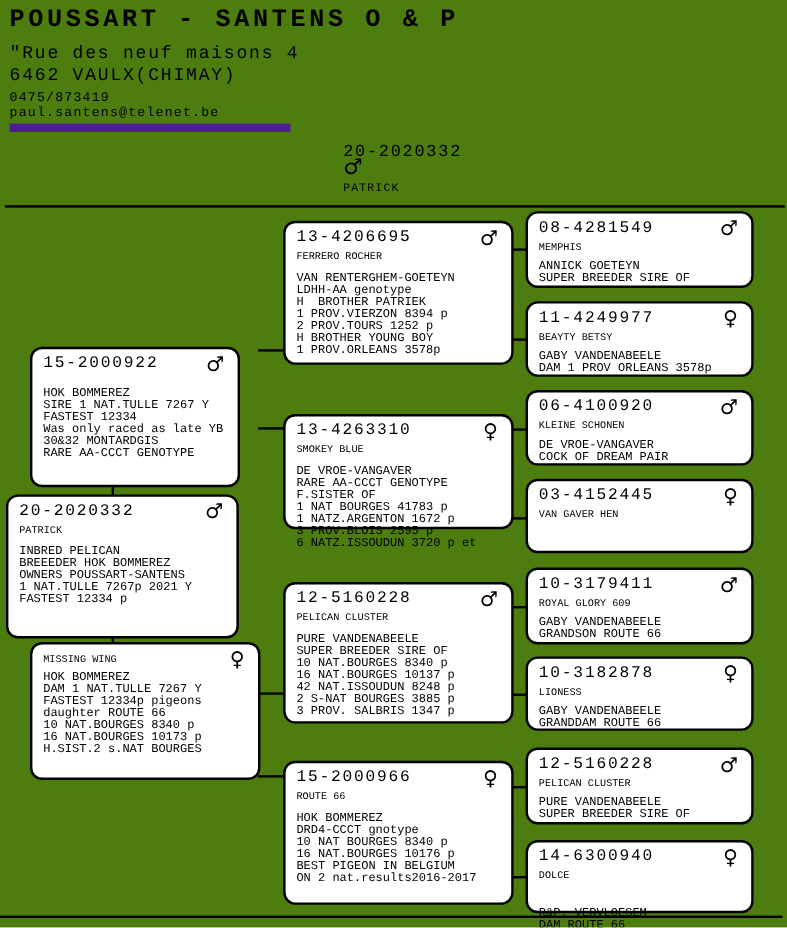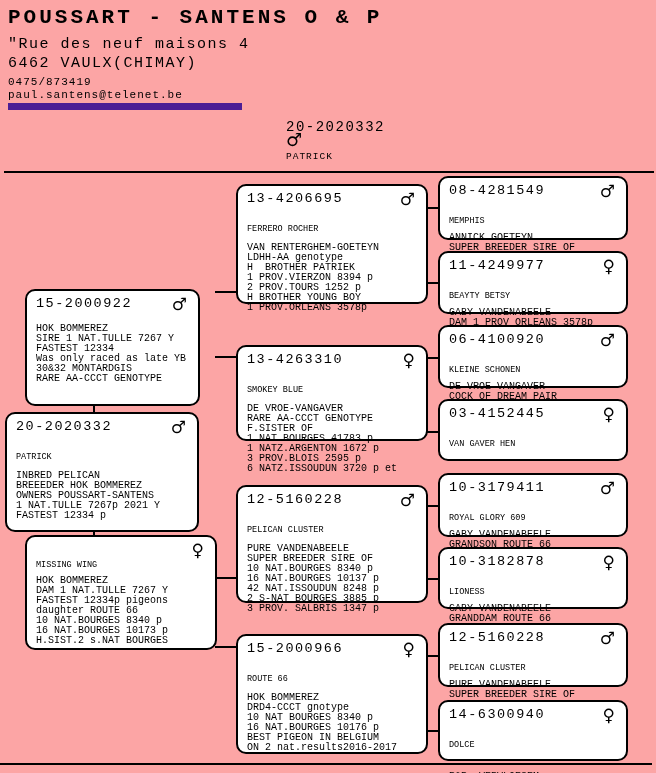--- a/index.html
+++ b/index.html
@@ -1,37 +1,37 @@
 <!DOCTYPE html>
 <html><head>
 <meta charset="utf-8">
 <style>
   * { margin:0; padding:0; box-sizing:border-box; }
   html,body { background:#ffffff; }
   body { font-family:"Liberation Mono","DejaVu Sans Mono",monospace; color:#000; }
-  #page { position:relative; width:656px; height:773px; background:#fca5a5; overflow:hidden; }
+  #page { position:relative; width:656px; height:773px; background:#4d7c0f; overflow:hidden; }
 
   
   .hdr-name  { position:absolute; left:8px; top:6px;  font-size:21px; letter-spacing:3px; font-weight:bold; white-space:pre; }
   .hdr-addr1 { position:absolute; left:8px; top:36px; font-size:15px; letter-spacing:1.5px; white-space:pre; }
   .hdr-addr2 { position:absolute; left:8px; top:55px; font-size:15px; letter-spacing:1.5px; white-space:pre; }
   .hdr-phone { position:absolute; left:8px; top:76px; font-size:11px; letter-spacing:1px; }
   .hdr-email { position:absolute; left:8px; top:89px; font-size:11px; letter-spacing:1px;
                width:234px; border-bottom:7px solid #4c1d95; padding-bottom:2px; }
 
   
   .t-ring { position:absolute; left:286px; top:119px; font-size:14px; letter-spacing:1.5px; }
   .t-sex  { position:absolute; left:286px; top:129px; font-size:18px; font-weight:bold; font-family:"DejaVu Sans",sans-serif; }
   .t-name { position:absolute; left:286px; top:151px; font-size:9.5px; letter-spacing:1px; }
 
   
   .box { position:absolute; background:#fff; border:2px solid #000; border-radius:10px; padding:5px 8px 4px 9px; }
   .box-ring { font-size:13.5px; letter-spacing:1.5px; white-space:pre; }
   .sex { position:absolute; right:11px; top:3px; font-size:17px; font-weight:bold; font-family:"DejaVu Sans",sans-serif; }
-  .box-name { font-size:8.5px; line-height:10px; margin-top:18px; white-space:pre; }
+  .box-name { font-size:8.5px; line-height:10px; margin-top:3px; white-space:pre; }
   .details { font-size:10px; line-height:10px; margin-top:9px; white-space:pre; }
 
   
   .hline { position:absolute; height:2px; background:#000; }
   .vline { position:absolute; width:2px; background:#000; }
 </style>
 </head>
 <body>
 
 <div id="page">

